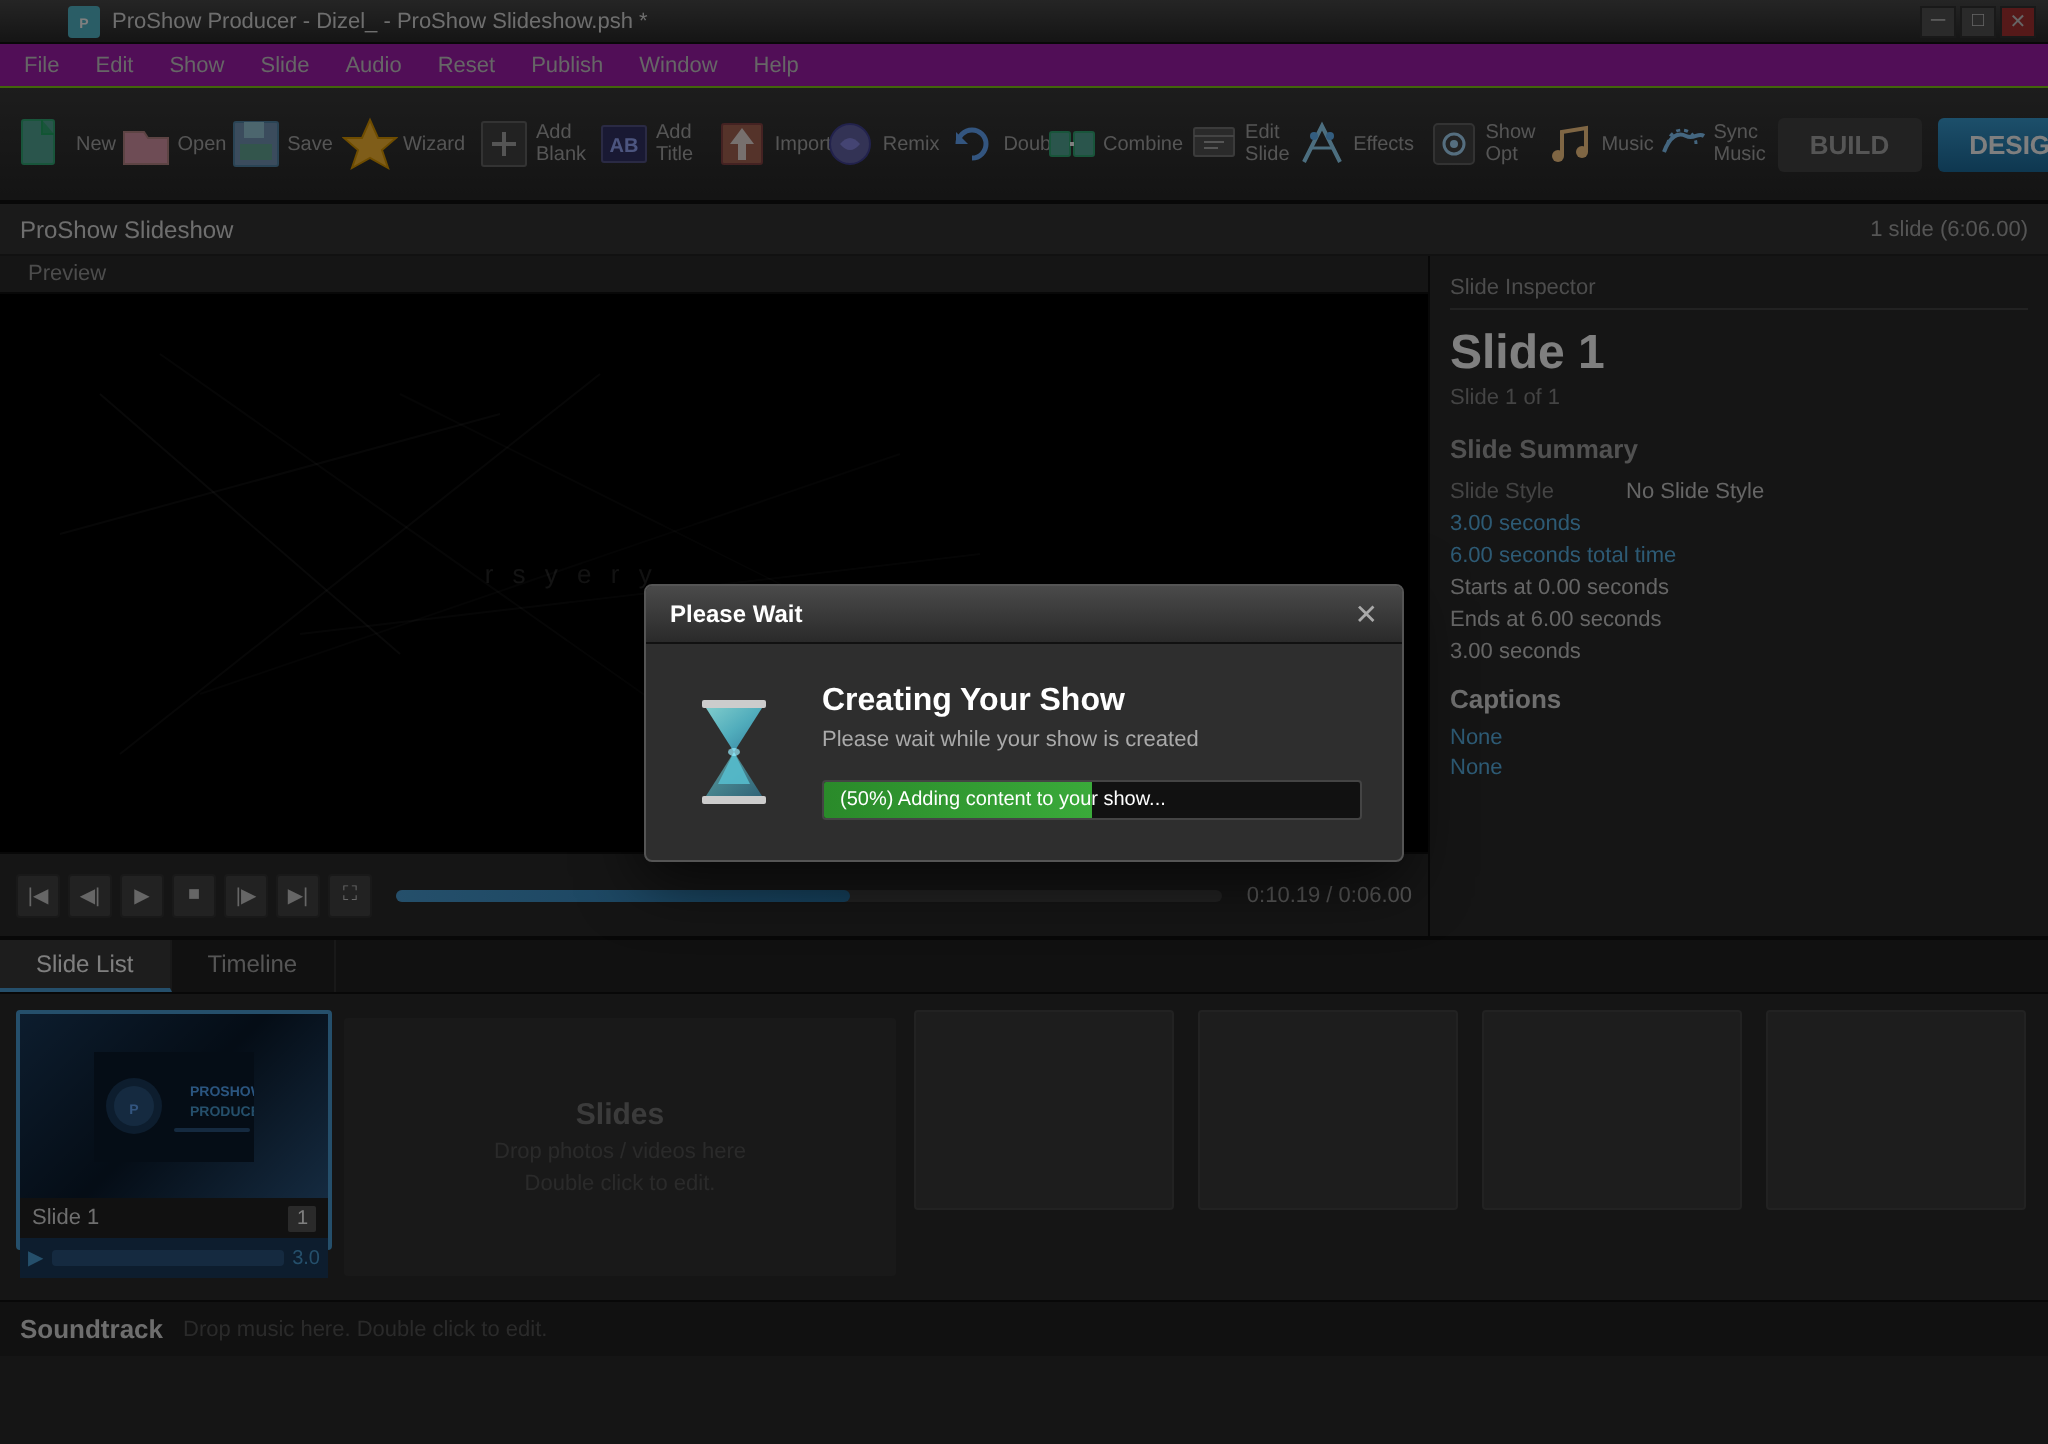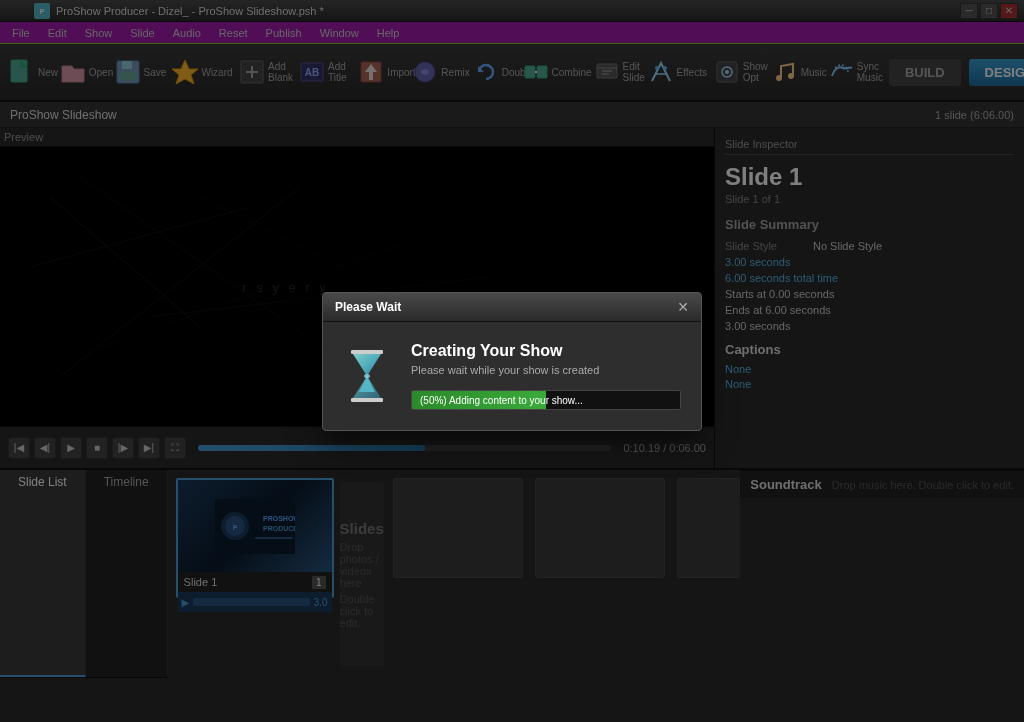--- a/index.html
+++ b/index.html
@@ -34,21 +34,21 @@
     
     #project-bar { background: #353535; height: 26px; display: flex; align-items: center; justify-content: space-between; padding: 0 10px; border-bottom: 1px solid #222; }
     #project-name { color: #ddd; font-size: 12px; }
     #slide-count { color: #aaa; font-size: 11px; }
 
     
     #main-content { display: flex; height: 340px; }
 
     
     #preview-area { flex: 1; background: #1a1a1a; display: flex; flex-direction: column; }
-    #preview-label { background: #2a2a2a; padding: 3px 4px; font-size: 11px; color: #999; border-bottom: 1px solid #111; }
+    #preview-label { background: #2a2a2a; padding: 3px 14px; font-size: 11px; color: #999; border-bottom: 1px solid #111; }
     #preview-screen { flex: 1; background: #000; position: relative; overflow: hidden; display: flex; align-items: center; justify-content: center; }
     #preview-content { width: 100%; height: 100%; background: #000; position: relative; }
 
     
     #watermark { position: absolute; top: 50%; left: 40%; transform: translate(-50%, -50%); color: rgba(255,255,255,0.15); font-size: 13px; letter-spacing: 3px; white-space: nowrap; }
 
     
     #playback-controls { background: #2a2a2a; height: 42px; display: flex; align-items: center; padding: 0 8px; gap: 4px; border-top: 1px solid #111; }
     .play-btn { width: 22px; height: 22px; display: flex; align-items: center; justify-content: center; background: #444; border: 1px solid #333; border-radius: 2px; cursor: pointer; color: #ccc; font-size: 10px; }
     #progress-bar { flex: 1; height: 6px; background: #444; border-radius: 3px; position: relative; margin: 0 8px; }
@@ -63,21 +63,21 @@
     #slide-summary-label { font-size: 13px; font-weight: bold; color: #a3a3a3; margin-bottom: 8px; }
     .summary-row { display: flex; gap: 8px; margin-bottom: 4px; font-size: 11px; }
     .summary-key { color: #888; width: 80px; flex-shrink: 0; }
     .summary-val { color: #5ab4e8; }
     .summary-val.highlight { color: #5ab4e8; }
     .summary-val.white { color: #ccc; }
     #captions-label { font-size: 13px; font-weight: bold; color: #ddd; margin: 10px 0 6px; }
     .caption-none { color: #5ab4e8; font-size: 11px; margin-bottom: 3px; }
 
     
-    #bottom-area { height: 210px; background: #2a2a2a; border-top: 2px solid #111; display: flex; flex-direction: row; }
+    #bottom-area { height: 210px; background: #2a2a2a; border-top: 2px solid #111; display: flex; flex-direction: column; }
     #tabs-bar { display: flex; background: #222; border-bottom: 1px solid #111; }
     .tab-btn { padding: 5px 18px; font-size: 12px; cursor: pointer; color: #aaa; border-right: 1px solid #333; }
     .tab-btn.active { background: #3a3a3a; color: #fff; border-bottom: 2px solid #4a9fd6; }
     #slide-list-content { flex: 1; display: flex; padding: 8px; gap: 6px; overflow: hidden; position: relative; }
 
     
     #slide-1-thumb { width: 158px; height: 120px; background: #1a1a1a; border: 2px solid #4a9fd6; border-radius: 2px; position: relative; flex-shrink: 0; cursor: pointer; }
     .thumb-img { width: 100%; height: 92px; background: linear-gradient(135deg, #1a3a5c 0%, #0a1a2c 50%, #2a5580 100%); overflow: hidden; display: flex; align-items: center; justify-content: center; }
     .thumb-label { background: #222; padding: 2px 6px; display: flex; justify-content: space-between; align-items: center; height: 20px; }
     .thumb-name { color: #ddd; font-size: 11px; }

